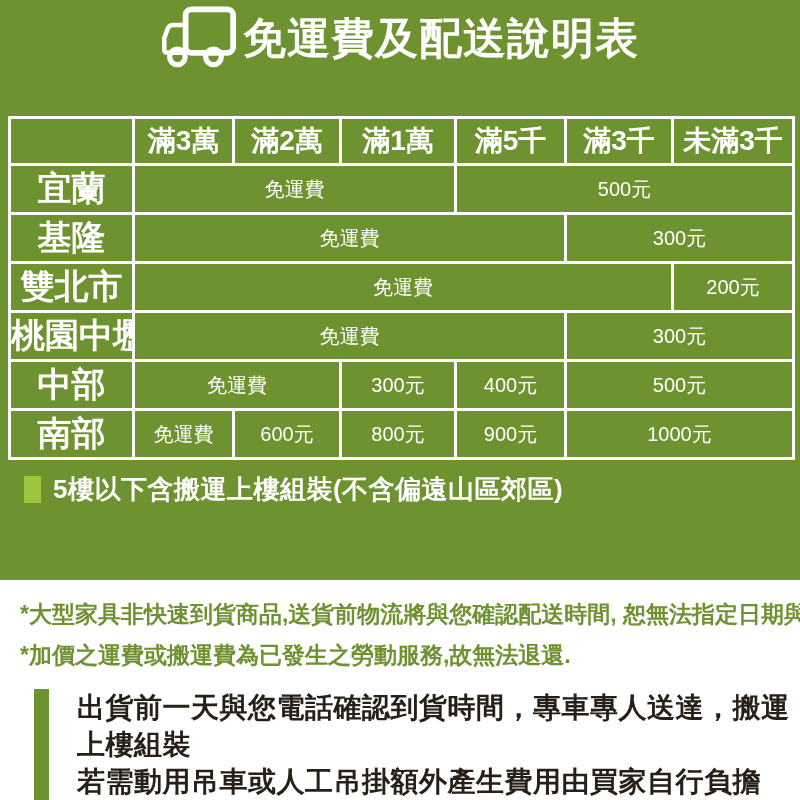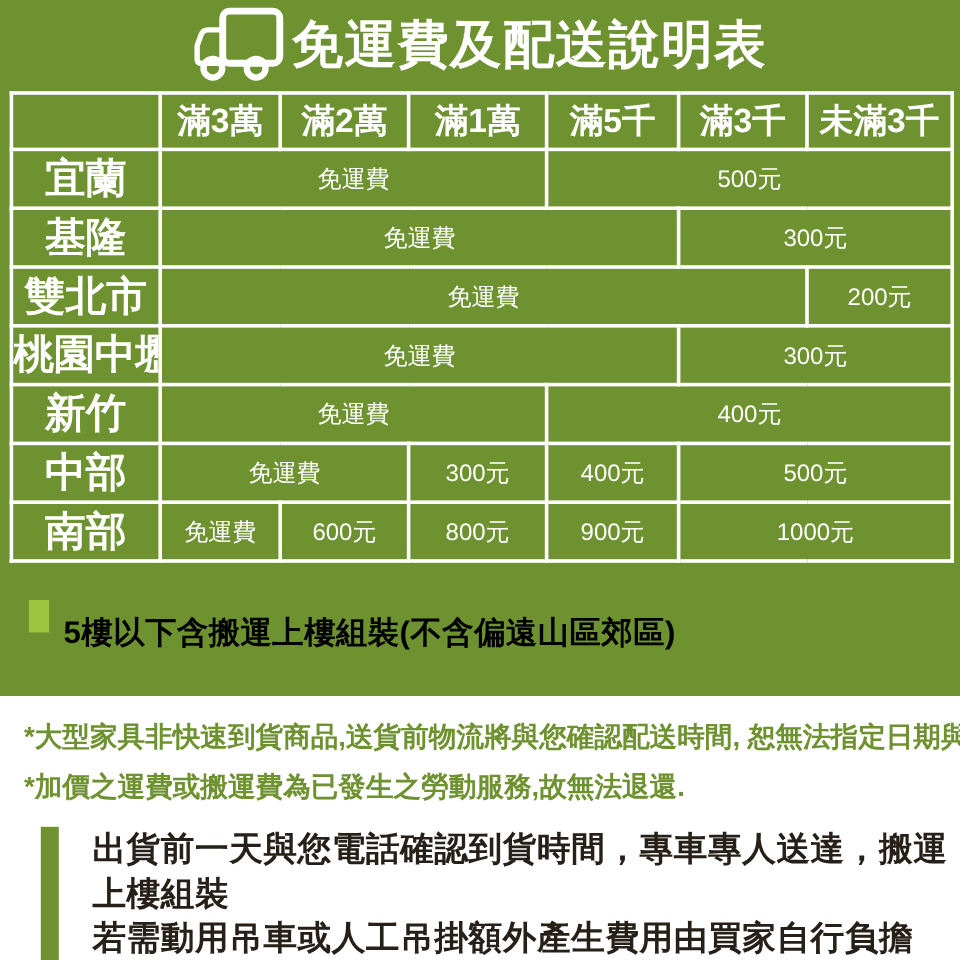--- a/index.html
+++ b/index.html
@@ -35,20 +35,21 @@
     letter-spacing: 1px;
     line-height: 1;
   }
 
   
   table.fee-table {
     border-collapse: collapse;
     margin-left: 8px;
     width: 784px;
     table-layout: fixed;
+    margin-top: 40px;
   }
   table.fee-table th, table.fee-table td {
     border: 3px solid #ffffff;
     height: 47px;
     text-align: center;
     vertical-align: middle;
     color: #ffffff;
     overflow: hidden;
     white-space: nowrap;
   }
@@ -74,25 +75,24 @@
     margin-bottom: 9px;
   }
   .sq-bullet {
     width: 17px;
     height: 27px;
     background: #9dc63e;
     flex: 0 0 auto;
     margin-right: 12px;
   }
   .green-note-text {
-    color: #000000;
+    color: #ffffff;
     font-size: 26px;
     font-weight: bold;
     letter-spacing: 0.5px;
-    margin-top: 29px;
   }
 
   
   .white-section {
     background: #ffffff;
     height: 220px;
     padding-top: 14px;
   }
   .fine-notes { padding-left: 20px; }
   .fine-note-line {
@@ -173,25 +173,20 @@
         <td class="region">雙北市</td>
         <td class="fee" colspan="5">免運費</td>
         <td class="fee">200元</td>
       </tr>
       <tr>
         <td class="region">桃園中壢</td>
         <td class="fee" colspan="4">免運費</td>
         <td class="fee" colspan="2">300元</td>
       </tr>
       <tr>
-        <td class="region">新竹</td>
-        <td class="fee" colspan="3">免運費</td>
-        <td class="fee" colspan="3">400元</td>
-      </tr>
-      <tr>
         <td class="region">中部</td>
         <td class="fee" colspan="2">免運費</td>
         <td class="fee">300元</td>
         <td class="fee">400元</td>
         <td class="fee" colspan="2">500元</td>
       </tr>
       <tr>
         <td class="region">南部</td>
         <td class="fee">免運費</td>
         <td class="fee">600元</td>

